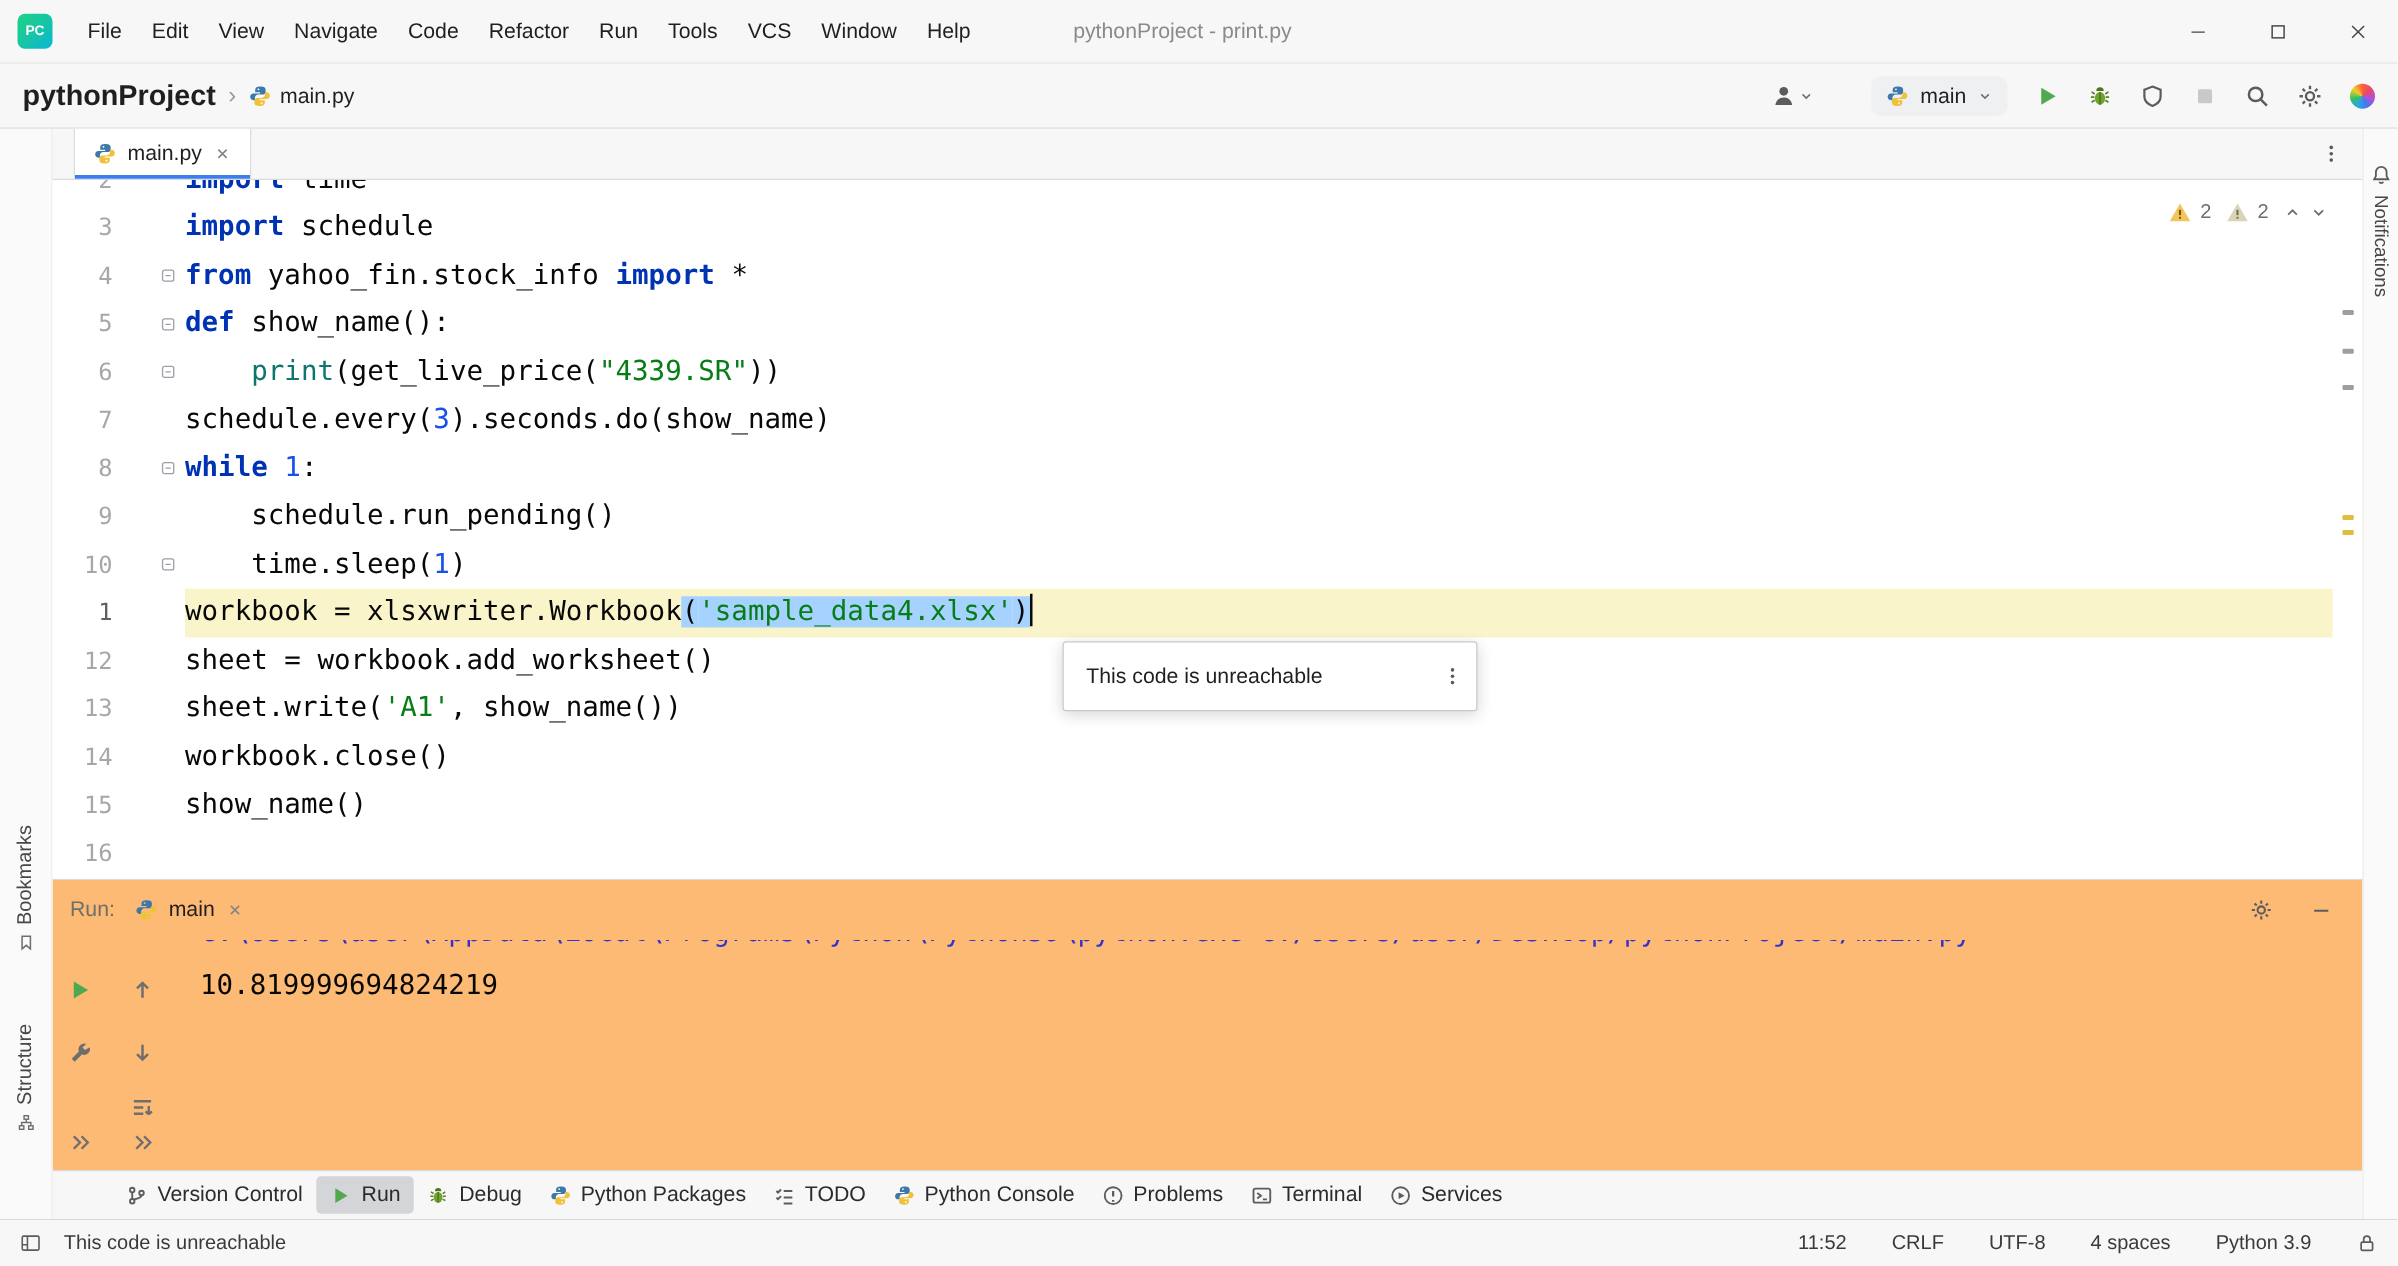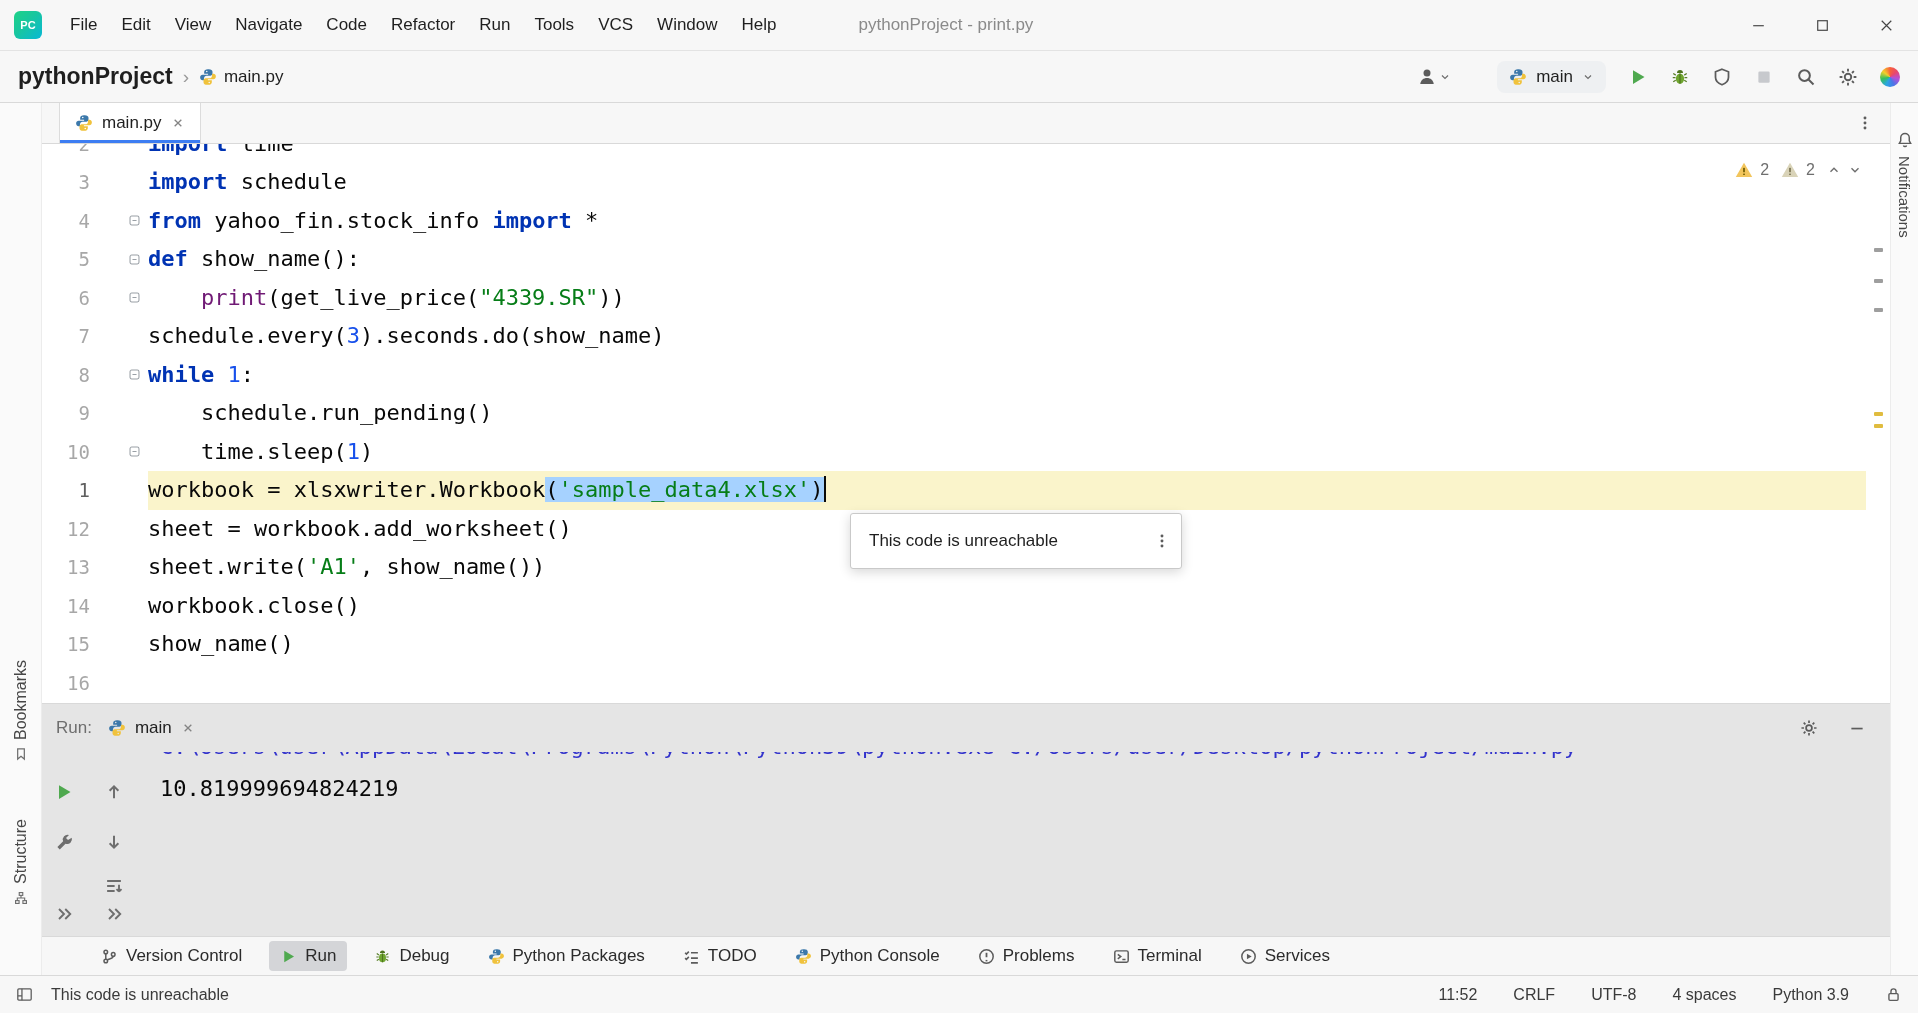--- a/index.html
+++ b/index.html
@@ -57,56 +57,56 @@
   #code{position:absolute;top:-19.5px;left:0;right:24px;font-family:"DejaVu Sans Mono",monospace;font-size:22px}
   .crow{display:flex;height:38.5px;line-height:38.5px;white-space:pre}
   .lnum{width:48px;text-align:right;color:#a7a7a7;font-size:19px;flex:none}
   .foldc{width:58px;flex:none;display:flex;justify-content:flex-end;align-items:center;padding-right:7px}
   .foldc .icon{width:13px;height:13px}
   .ctext{flex:1;min-width:0}
   .crow.current .ctext{background:#FAF4CB}
   .crow.current .lnum{color:#5f5f5f}
   .t-kw{color:#0033B3;font-weight:bold}
   .t-pl{color:#080808}
-  .t-bi{color:#701a75}
+  .t-bi{color:#0f766e}
   .t-str{color:#067D17}
   .t-num{color:#1750EB}
   .t-brs{background:#A6D2FF;color:#080808}
   .t-strs{background:#A6D2FF;color:#067D17}
   .caret-bar{display:inline-block;width:2px;height:26px;background:#0a0a0a;vertical-align:-5px}
   #inspection-widget{position:absolute;top:14px;right:22px;display:flex;align-items:center;gap:7px;
       background:rgba(255,255,255,.85);padding:3px 6px;border-radius:6px;font-size:16px;color:#6e6e6e}
   #inspection-widget .cnt{margin-right:5px}
   #tooltip{position:absolute;left:808px;top:369px;width:332px;height:56px;background:#fff;border:1px solid #c9c9c9;
       border-radius:3px;box-shadow:0 3px 12px rgba(0,0,0,.16);display:flex;align-items:center;padding:0 10px 0 18px;z-index:5}
   #tooltip .tip-text{font-size:17px}
   #tooltip .icon{margin-left:auto}
   .stripe-mark{position:absolute;right:7px;width:9px;height:4px;border-radius:1px}
 
   
-  #run-panel{border-top:1px solid #d9d9d9;background:#e5e5e5}
+  #run-panel{border-top:1px solid #d9d9d9;background:#fdba74}
   #run-header{height:48px;display:flex;align-items:center;padding:0 24px 0 14px;gap:16px}
   #run-label{font-size:17px;color:#6e6e6e}
   #run-tab{display:flex;align-items:center;gap:9px}
   #run-tab .tab-label{font-size:17px}
   #run-header .right{margin-left:auto;display:flex;align-items:center;gap:30px}
   #run-body{position:relative;height:184px;overflow:hidden}
   .run-col{position:absolute;top:0;bottom:0;width:44px}
   #run-col1{left:0}
   #run-col2{left:50px}
   .run-col .icon{position:absolute;left:50%;transform:translateX(-50%);width:20px;height:20px}
   #run-output{position:absolute;left:118px;right:0;top:-26px;font-family:"DejaVu Sans Mono",monospace;
       font-size:22px;line-height:42px;white-space:pre}
   .r-cmd{color:#3333CC}
   .r-out{color:#080808}
   .r-sys{color:#3333CC}
 
   
   #bottom-bar{height:39px;background:#f7f7f7;border-top:1px solid #d9d9d9;display:flex;align-items:center;
-      padding-left:48px;gap:16px}
+      padding-left:48px;}
   .tool-item{display:flex;align-items:center;gap:8px;padding:5px 11px;border-radius:4px;font-size:17px;color:#2b2b2b;white-space:nowrap}
   .tool-item.active{background:#d4d5d8}
   .tool-item .icon{width:17px;height:17px}
 
   
   #statusbar{height:38px;background:#f7f7f7;border-top:1px solid #d9d9d9;display:flex;align-items:center;padding:0 16px}
   #statusbar .icon{width:17px;height:17px}
   #status-message{margin-left:18px;font-size:16px;color:#3a3a3a}
   #status-right{margin-left:auto;display:flex;align-items:center;gap:36px;font-size:16px;color:#3a3a3a}
   #status-items{display:flex;align-items:center;gap:36px}

